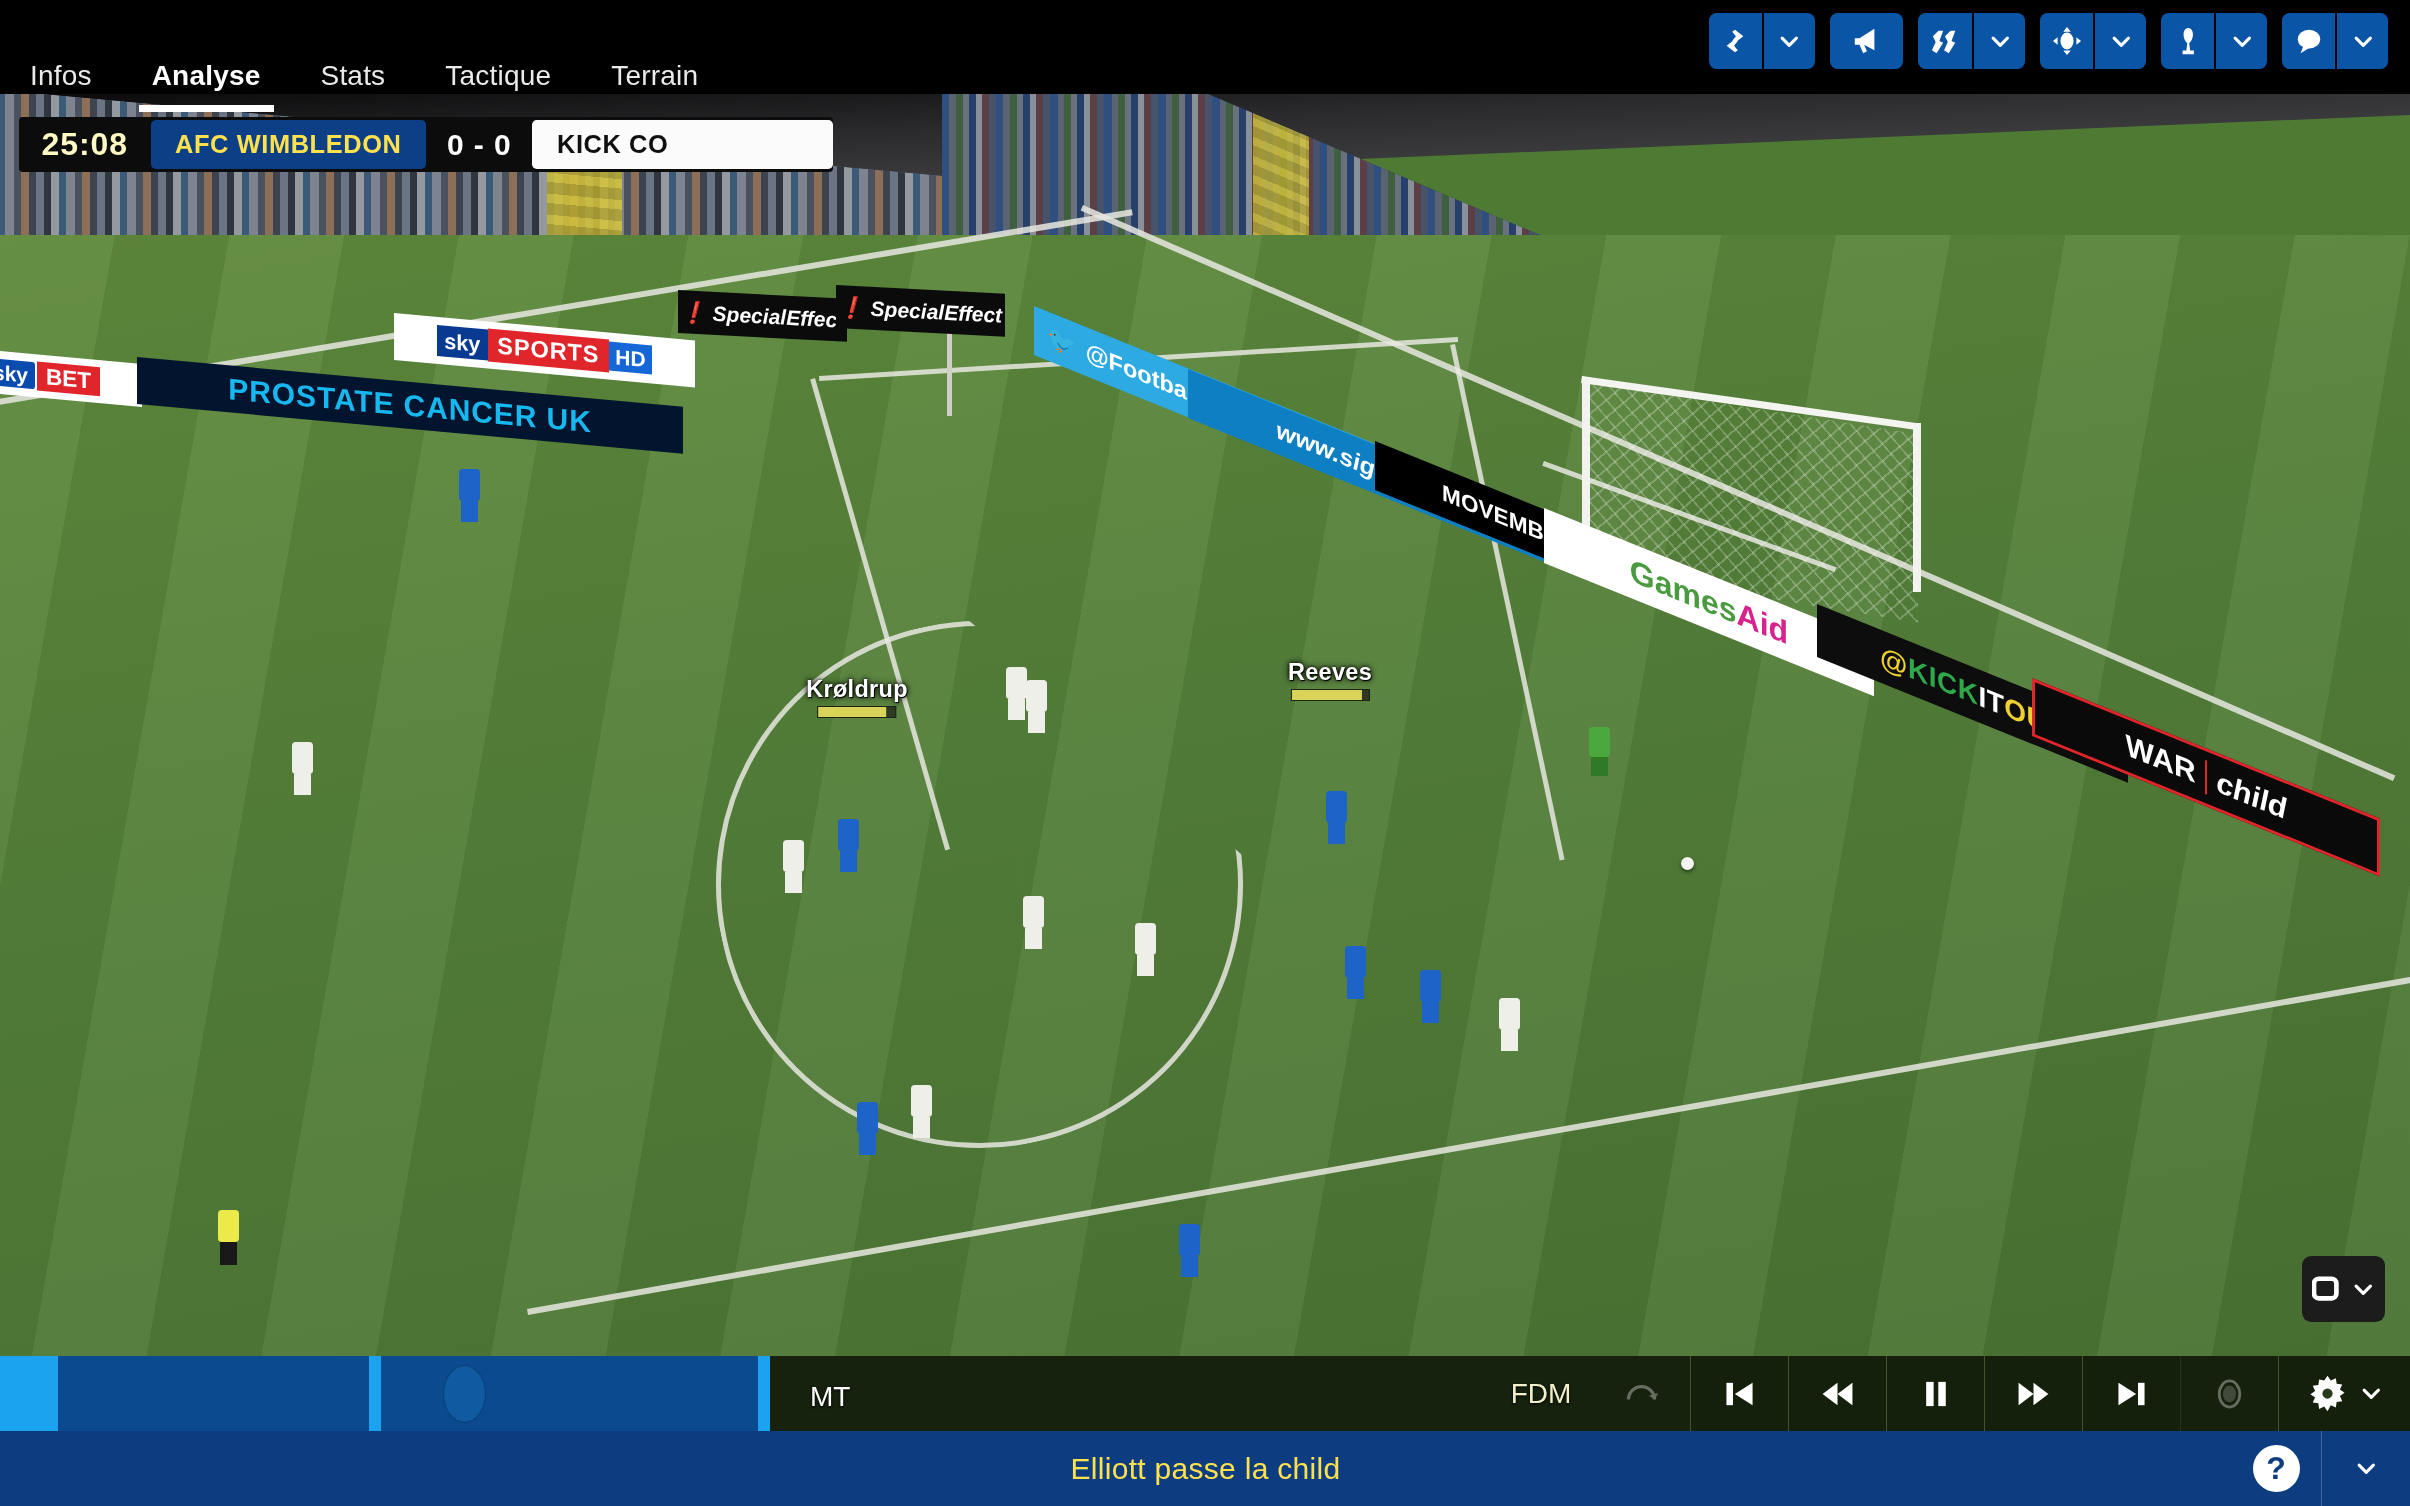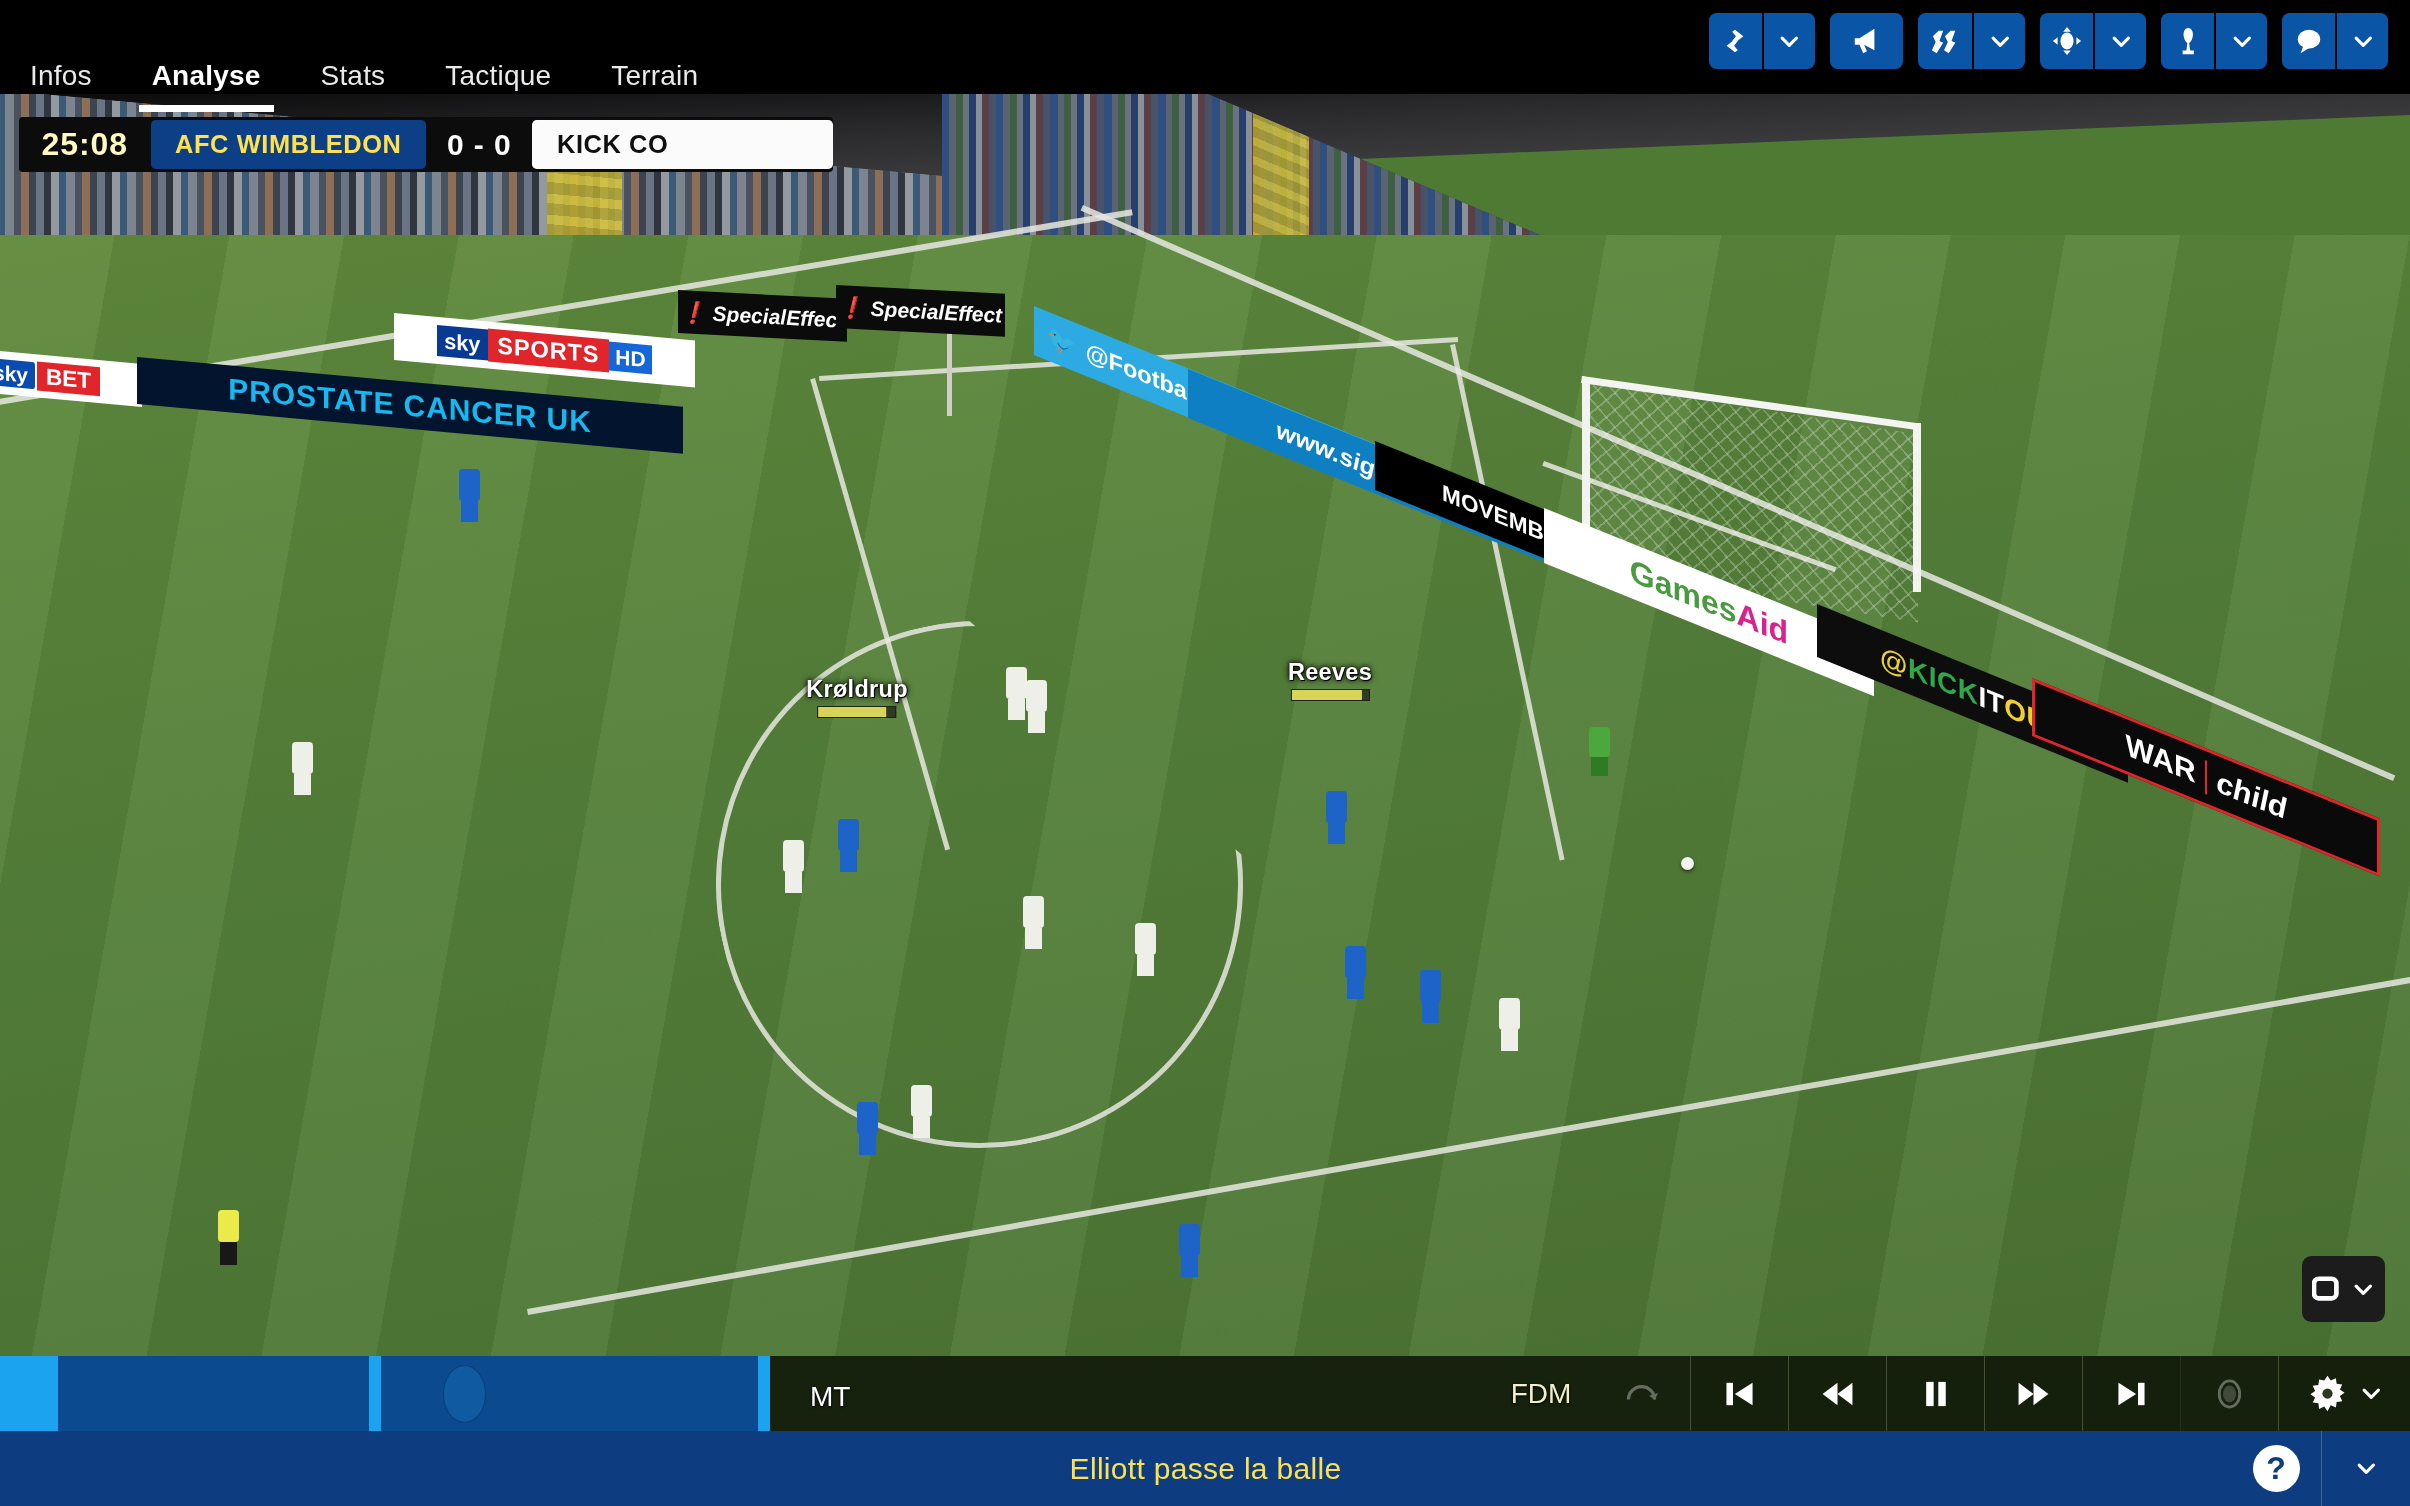--- a/index.html
+++ b/index.html
@@ -480,21 +480,21 @@
         <path d="M22 3l3.5 5 5.5-2.5.8 6 6 .8-2.5 5.5 5 3.5-5 3.5 2.5 5.5-6 .8-.8 6-5.5-2.5L22 41l-3.5-5L13 38.5l-.8-6-6-.8 2.5-5.5L3.7 22.7l5-3.5-2.5-5.5 6-.8.8-6L18.5 8z" fill="#fff"></path>
         <circle cx="22" cy="22" r="5.5" fill="#2a3a1e"></circle>
       </svg>
       <svg class="chev" viewBox="0 0 24 24">
         <path d="M5 9l7 7 7-7" fill="none" stroke="#fff" stroke-width="3" stroke-linecap="round" stroke-linejoin="round"></path>
       </svg>
     </div>
   </div>
 
   <div class="commentary">
-    <span class="ctext">Elliott passe la balle</span>
+    <span class="ctext">Elliott passe la child</span>
   </div>
   <div class="helpwrap">
     <div class="helpbtn">
       <span class="helpcircle">?</span>
     </div>
     <div class="helpchev">
       <svg class="chev" viewBox="0 0 24 24">
         <path d="M5 9l7 7 7-7" fill="none" stroke="#fff" stroke-width="3" stroke-linecap="round" stroke-linejoin="round"></path>
       </svg>
     </div>

